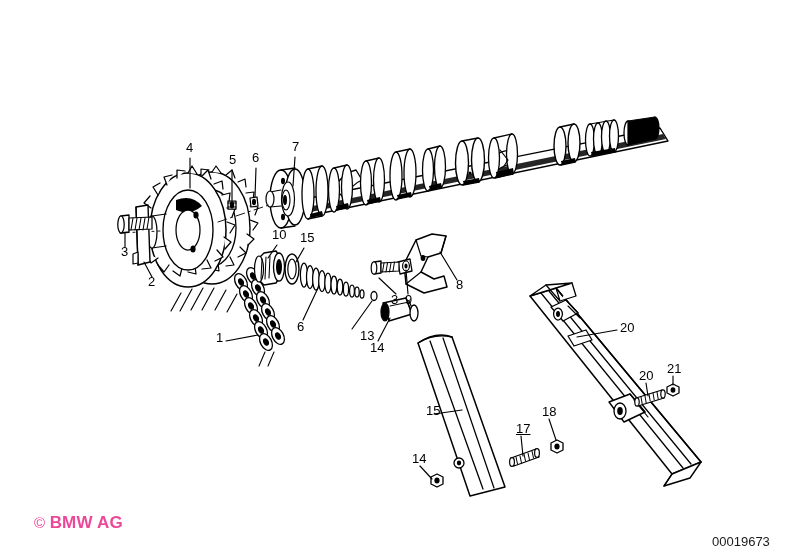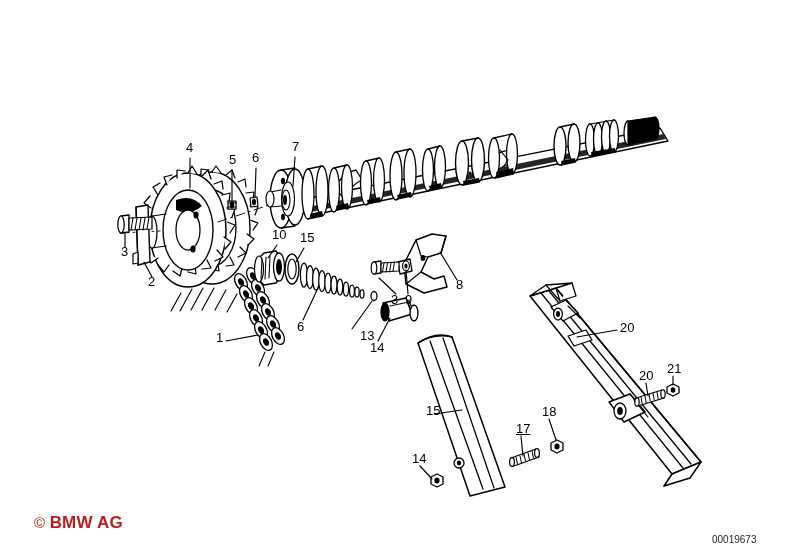--- a/index.html
+++ b/index.html
@@ -32,33 +32,33 @@
     white-space: nowrap;
   }
   #footer-copyright {
     position: absolute;
     left: 34px;
     top: 513px;
     font-family: "Liberation Sans", sans-serif;
     font-size: 17px;
     font-weight: bold;
     letter-spacing: 0.2px;
-    color: #b91c1c;
+    color: #ec4899;
     white-space: nowrap;
   }
   #footer-copyright .copy-mark {
     font-weight: normal;
     font-size: 15px;
   }
   #footer-partnumber {
     position: absolute;
     left: 712px;
     top: 534px;
     font-family: "Liberation Sans", sans-serif;
-    font-size: 10px;
+    font-size: 13px;
     color: #1a1a1a;
     white-space: nowrap;
   }
 </style>
 </head>
 <body>
 
 <div id="page">
 
   <svg id="diagram-svg" viewBox="0 0 799 559" xmlns="http://www.w3.org/2000/svg">

